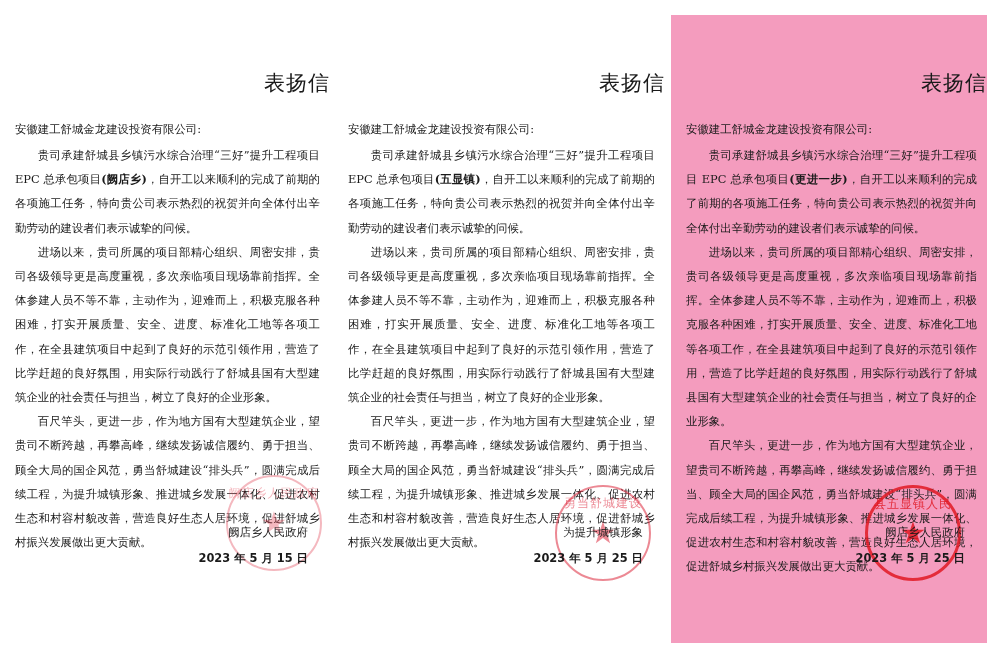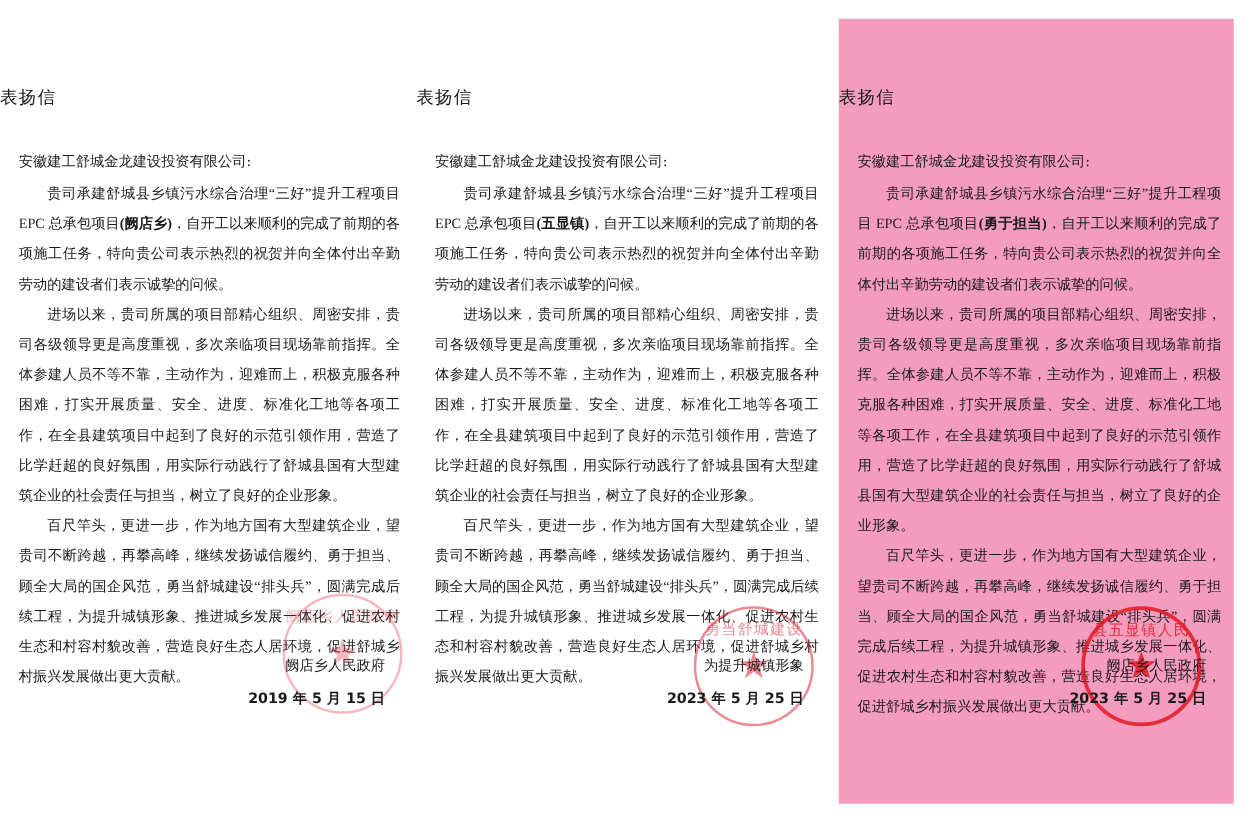--- a/index.html
+++ b/index.html
@@ -9,29 +9,29 @@
   }
   .panel {
     position: absolute; top: 15px; height: 628px; box-sizing: border-box;
     padding: 0 8px 0 0;
   }
   .panel.p1 { left: 0px; width: 330px; background: #ffffff; }
   .panel.p2 { left: 333px; width: 332px; background: #ffffff; }
   .panel.p3 { left: 671px; width: 316px; background: #f49cbe; }
   .letter { position: absolute; left: 0; top: 0; width: 100%; height: 100%; }
   .title {
-    position: absolute; top: 54px; left: 0; width: 100%; text-align: left;
-    font-size: 14px; letter-spacing: 1px; font-family: "DejaVu Sans", "Liberation Sans", sans-serif;
+    position: absolute; top: 54px; left: 0; width: 100%; text-align: right;
+    font-size: 21px; letter-spacing: 1px; font-family: "DejaVu Sans", "Liberation Sans", sans-serif;
   }
   .salutation {
     position: absolute; top: 107px; left: 15px; font-size: 11.4px; font-weight: normal;
   }
   .body {
     position: absolute; top: 128px; left: 15px; right: 10px;
-    font-size: 11.4px; line-height: 24.2px; text-align: justify; font-family: Liberation Serif, serif;
+    font-size: 11.4px; line-height: 24.2px; text-align: justify;
   }
   .body p { margin: 0; text-indent: 2em; }
   .body b { font-weight: bold; }
   .sign {
     position: absolute; right: 22px; top: 510px; font-size: 11.4px; text-align: right;
   }
   .date {
     position: absolute; right: 22px; top: 536px; font-size: 11.4px; font-weight: bold;
     font-family: "DejaVu Sans", "Liberation Sans", sans-serif;
   }
@@ -64,21 +64,21 @@
     <div class="body">
       <p><span>贵司承建舒城县乡镇污水综合治理“三好”提升工程项目 EPC 总承包项目</span><b>(阙店乡)</b><span>，自开工以来顺利的完成了前期的各项施工任务，特向贵公司表示热烈的祝贺并向全体付出辛勤劳动的建设者们表示诚挚的问候。</span></p>
       <p>进场以来，贵司所属的项目部精心组织、周密安排，贵司各级领导更是高度重视，多次亲临项目现场靠前指挥。全体参建人员不等不靠，主动作为，迎难而上，积极克服各种困难，打实开展质量、安全、进度、标准化工地等各项工作，在全县建筑项目中起到了良好的示范引领作用，营造了比学赶超的良好氛围，用实际行动践行了舒城县国有大型建筑企业的社会责任与担当，树立了良好的企业形象。</p>
       <p>百尺竿头，更进一步，作为地方国有大型建筑企业，望贵司不断跨越，再攀高峰，继续发扬诚信履约、勇于担当、顾全大局的国企风范，勇当舒城建设“排头兵”，圆满完成后续工程，为提升城镇形象、推进城乡发展一体化、促进农村生态和村容村貌改善，营造良好生态人居环境，促进舒城乡村振兴发展做出更大贡献。</p>
     </div>
     <div class="stamp">
       <div class="ring-text">阙店乡人民政府</div>
       <div class="star">★</div>
     </div>
     <div class="sign">阙店乡人民政府</div>
-    <div class="date">2019 年 5 月 15 日</div>
+    <div class="date">2023 年 5 月 15 日</div>
   </div>
 </div>
 
 <div class="panel p2">
   <div class="letter">
     <div class="title">表扬信</div>
     <div class="salutation">安徽建工舒城金龙建设投资有限公司:</div>
     <div class="body">
       <p><span>贵司承建舒城县乡镇污水综合治理“三好”提升工程项目 EPC 总承包项目</span><b>(五显镇)</b><span>，自开工以来顺利的完成了前期的各项施工任务，特向贵公司表示热烈的祝贺并向全体付出辛勤劳动的建设者们表示诚挚的问候。</span></p>
       <p>进场以来，贵司所属的项目部精心组织、周密安排，贵司各级领导更是高度重视，多次亲临项目现场靠前指挥。全体参建人员不等不靠，主动作为，迎难而上，积极克服各种困难，打实开展质量、安全、进度、标准化工地等各项工作，在全县建筑项目中起到了良好的示范引领作用，营造了比学赶超的良好氛围，用实际行动践行了舒城县国有大型建筑企业的社会责任与担当，树立了良好的企业形象。</p>
@@ -91,21 +91,21 @@
     <div class="sign">为提升城镇形象</div>
     <div class="date">2023 年 5 月 25 日</div>
   </div>
 </div>
 
 <div class="panel p3">
   <div class="letter">
     <div class="title">表扬信</div>
     <div class="salutation">安徽建工舒城金龙建设投资有限公司:</div>
     <div class="body">
-      <p><span>贵司承建舒城县乡镇污水综合治理“三好”提升工程项目 EPC 总承包项目</span><b>(勇于担当)</b><span>，自开工以来顺利的完成了前期的各项施工任务，特向贵公司表示热烈的祝贺并向全体付出辛勤劳动的建设者们表示诚挚的问候。</span></p>
+      <p><span>贵司承建舒城县乡镇污水综合治理“三好”提升工程项目 EPC 总承包项目</span><b>(更进一步)</b><span>，自开工以来顺利的完成了前期的各项施工任务，特向贵公司表示热烈的祝贺并向全体付出辛勤劳动的建设者们表示诚挚的问候。</span></p>
       <p>进场以来，贵司所属的项目部精心组织、周密安排，贵司各级领导更是高度重视，多次亲临项目现场靠前指挥。全体参建人员不等不靠，主动作为，迎难而上，积极克服各种困难，打实开展质量、安全、进度、标准化工地等各项工作，在全县建筑项目中起到了良好的示范引领作用，营造了比学赶超的良好氛围，用实际行动践行了舒城县国有大型建筑企业的社会责任与担当，树立了良好的企业形象。</p>
       <p>百尺竿头，更进一步，作为地方国有大型建筑企业，望贵司不断跨越，再攀高峰，继续发扬诚信履约、勇于担当、顾全大局的国企风范，勇当舒城建设“排头兵”，圆满完成后续工程，为提升城镇形象、推进城乡发展一体化、促进农村生态和村容村貌改善，营造良好生态人居环境，促进舒城乡村振兴发展做出更大贡献。</p>
     </div>
     <div class="stamp">
       <div class="ring-text">县五显镇人民</div>
       <div class="star">★</div>
     </div>
     <div class="sign">阙店乡人民政府</div>
     <div class="date">2023 年 5 月 25 日</div>
   </div>

